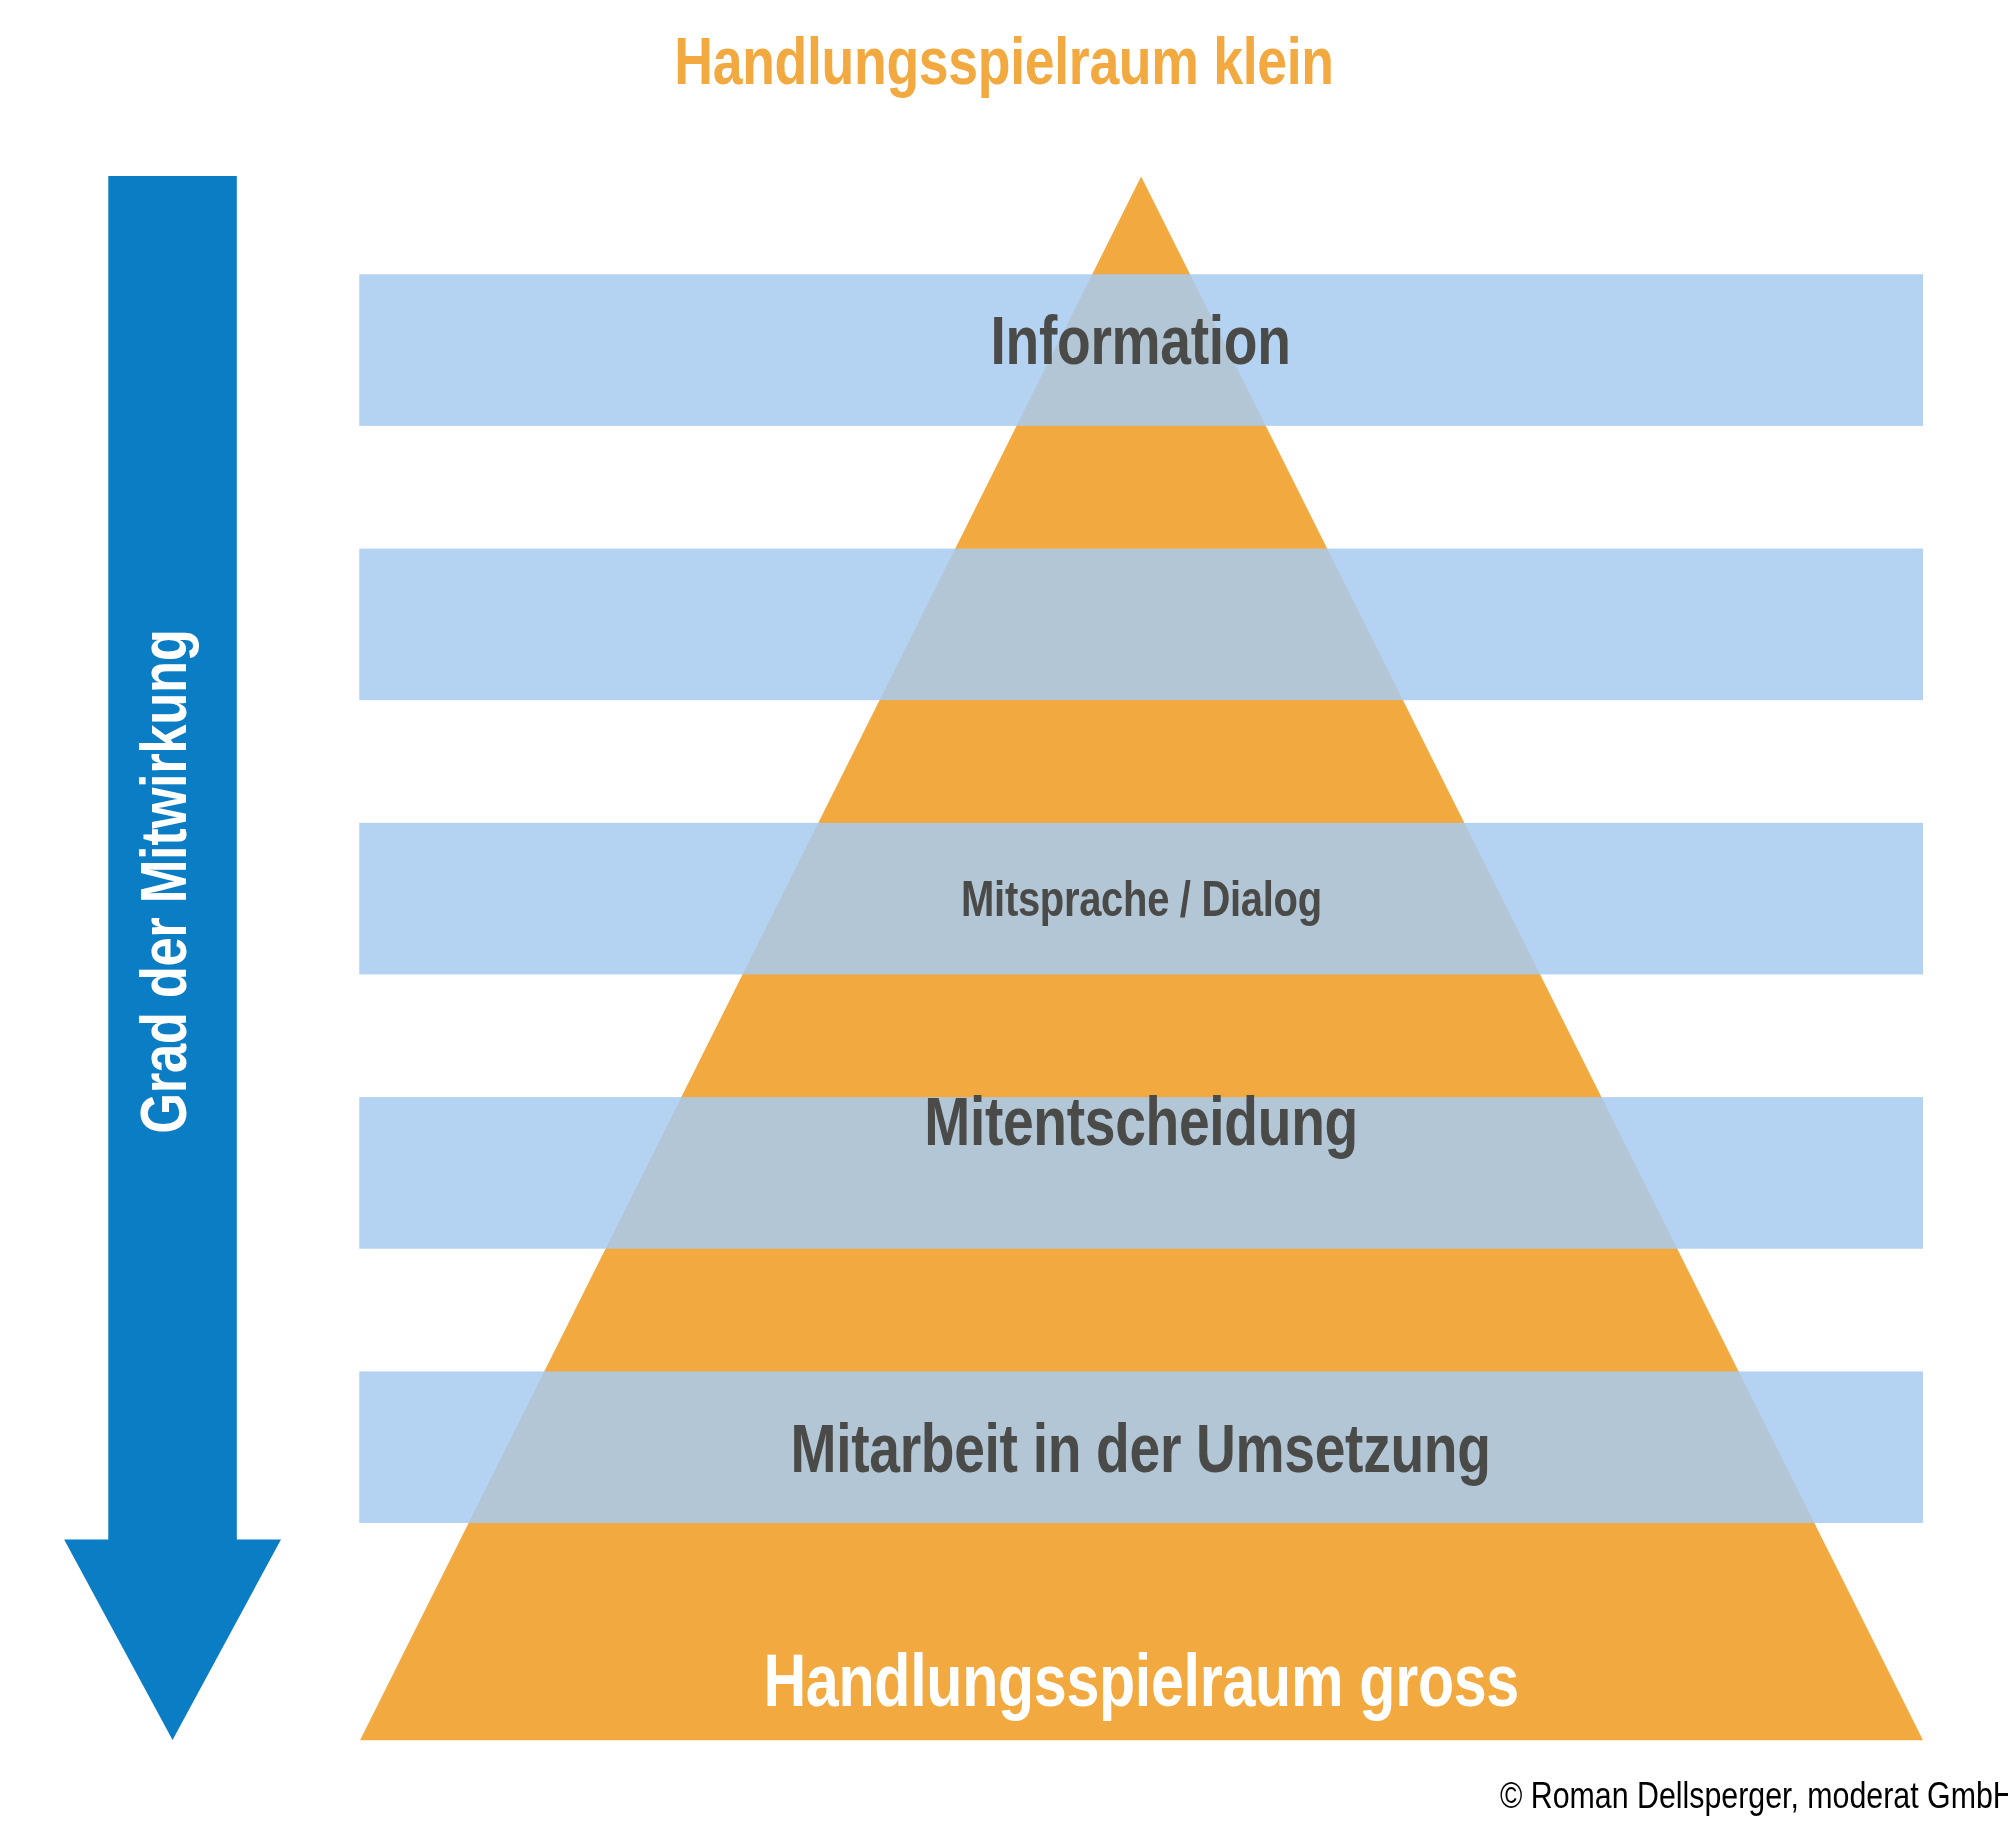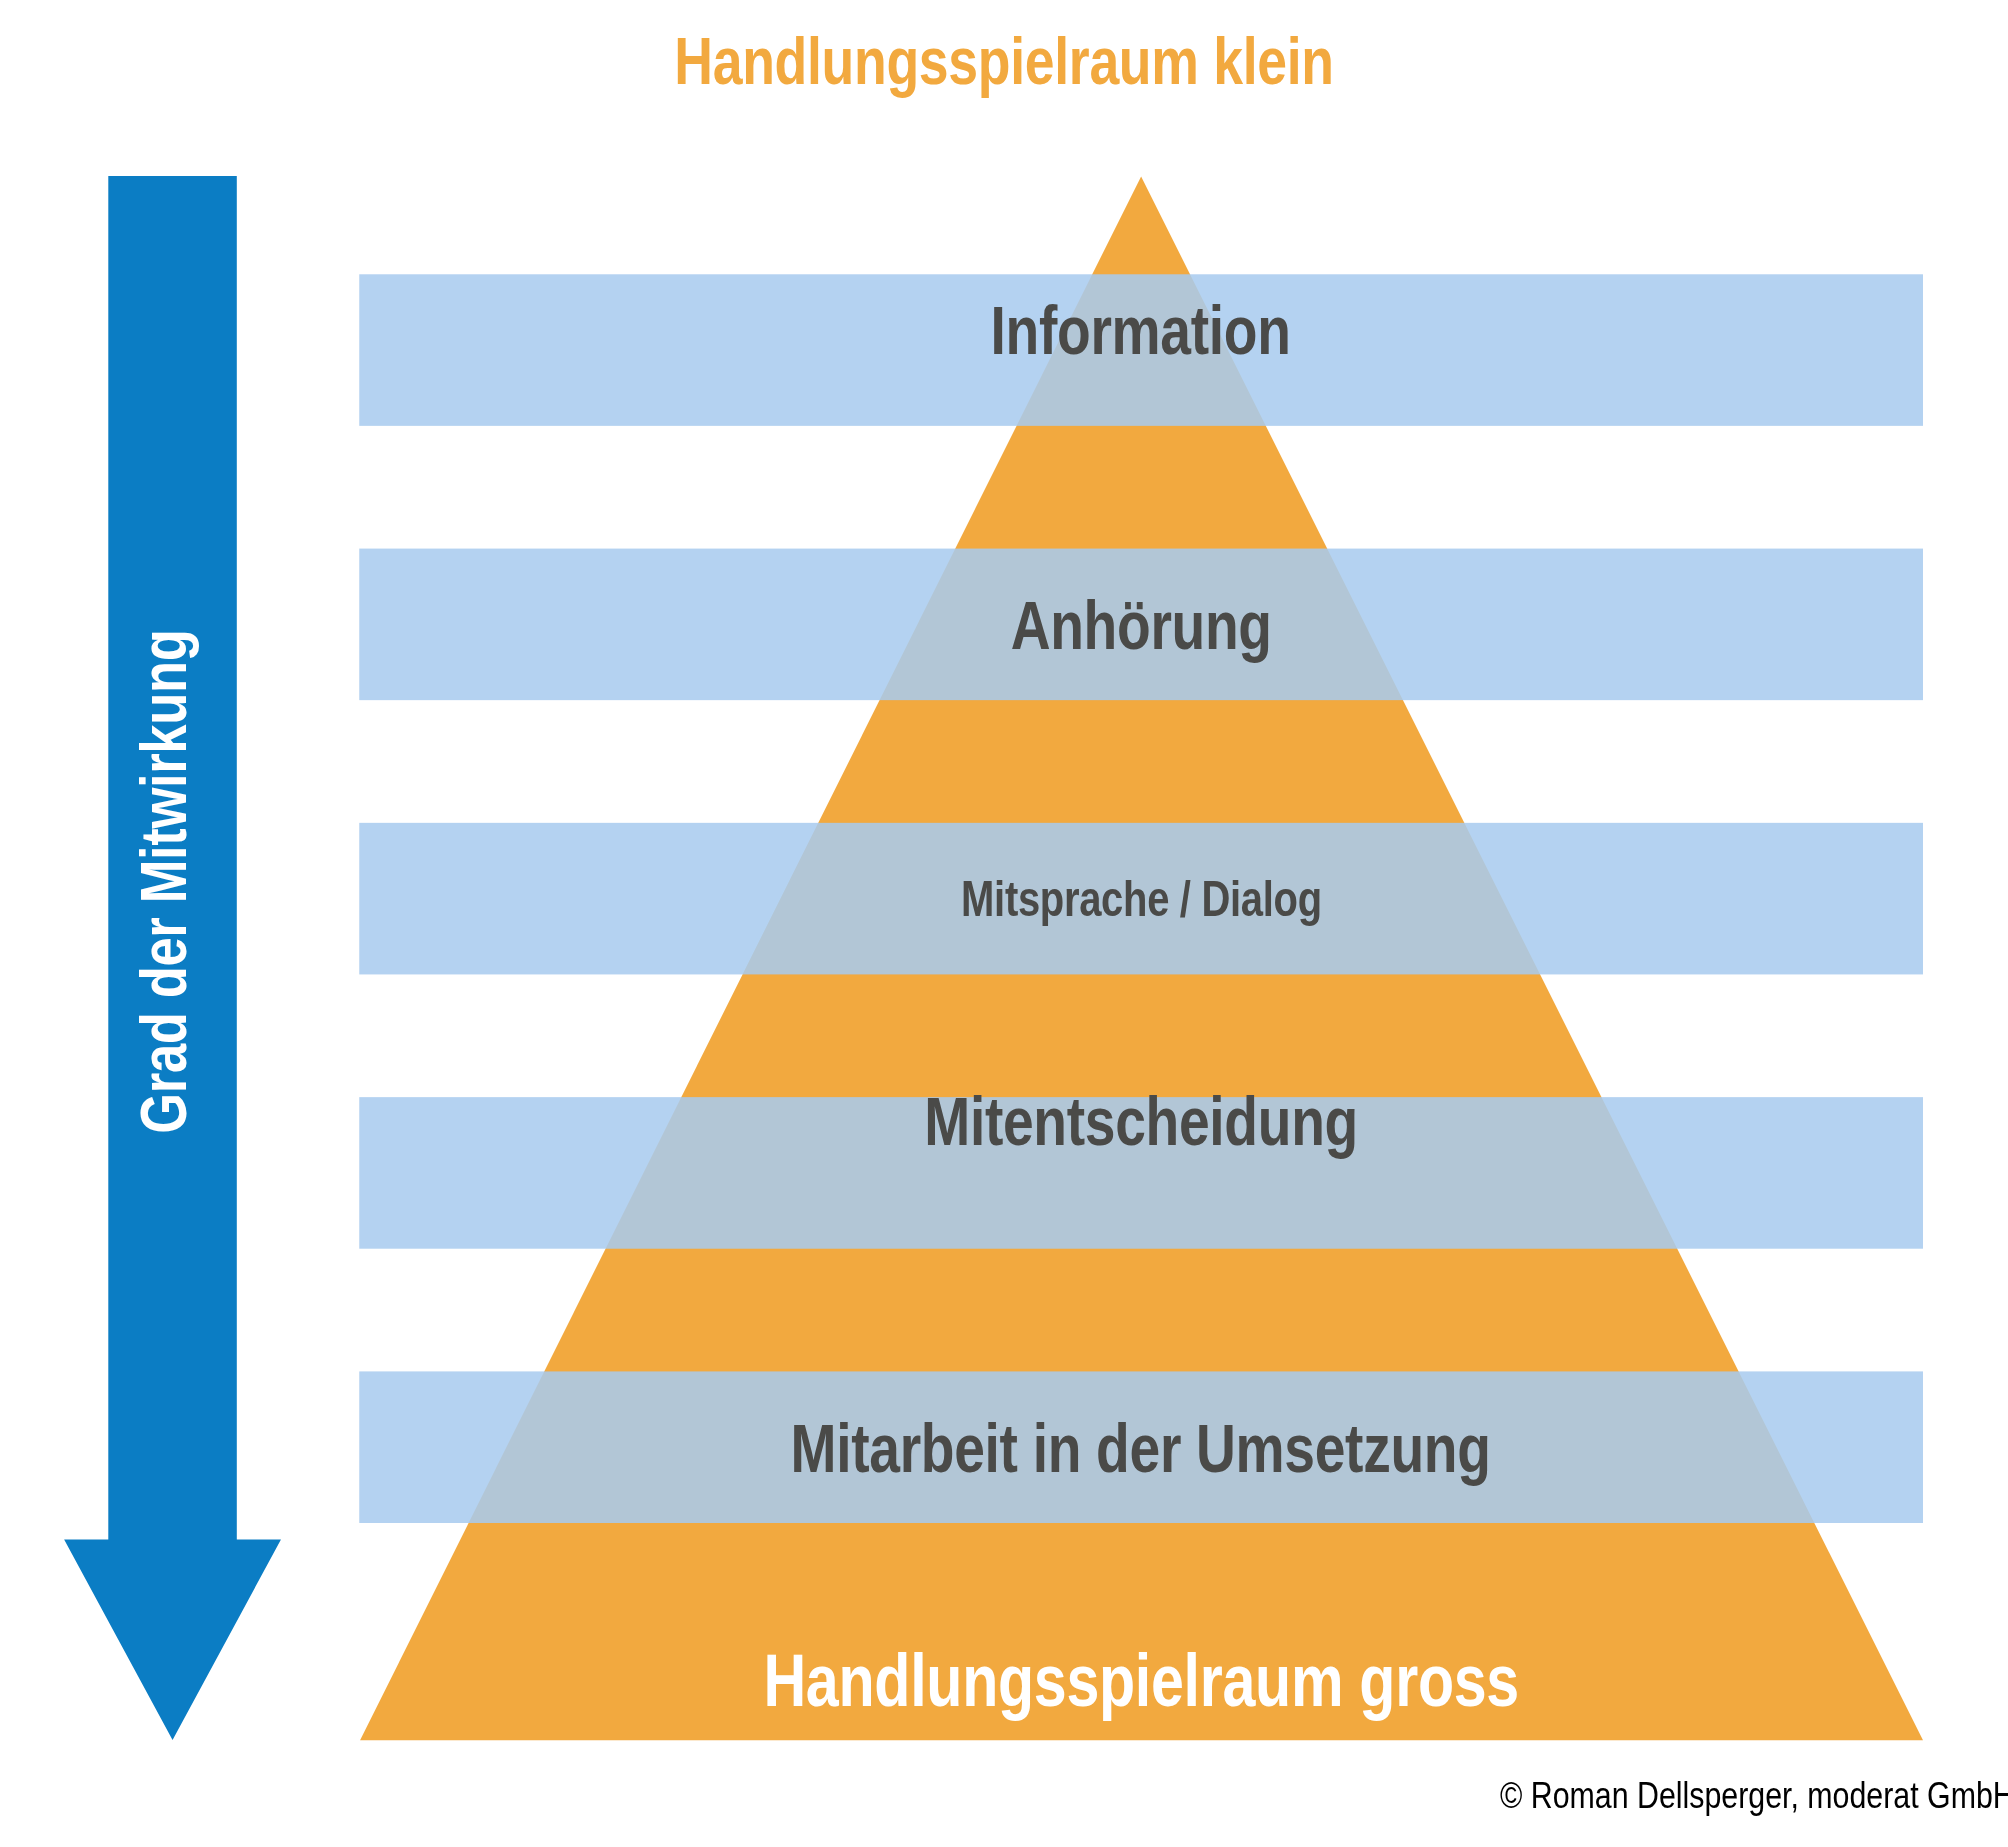--- a/index.html
+++ b/index.html
@@ -147,27 +147,24 @@
 
       <g opacity="0.86">
         <rect x="448" y="342" width="1950" height="189" fill="#A8CBEF"></rect>
         <rect x="448" y="684" width="1950" height="189" fill="#A8CBEF"></rect>
         <rect x="448" y="1026" width="1950" height="189" fill="#A8CBEF"></rect>
         <rect x="448" y="1368" width="1950" height="189" fill="#A8CBEF"></rect>
         <rect x="448" y="1710" width="1950" height="189" fill="#A8CBEF"></rect>
       </g>
     </svg>
 
-    <div class="band-label" style="top:266px; height:129px; font-size:69px;">
+    <div class="band-label" style="top:276px; height:129px; font-size:69px;">
       <span>Information</span>
     </div>
 
-    <div class="band-label" style="top:549px; height:152px; font-size:69px;">
-      <span>Anhörung</span>
-    </div>
 
     <div class="band-label" style="top:823px; height:152px; font-size:50px;">
       <span>Mitsprache / Dialog</span>
     </div>
 
     <div class="band-label" style="top:1055px; height:132px; font-size:69px;">
       <span>Mitentscheidung</span>
     </div>
 
     <div class="band-label light" style="top:1620px; height:120px; font-size:74px;">

